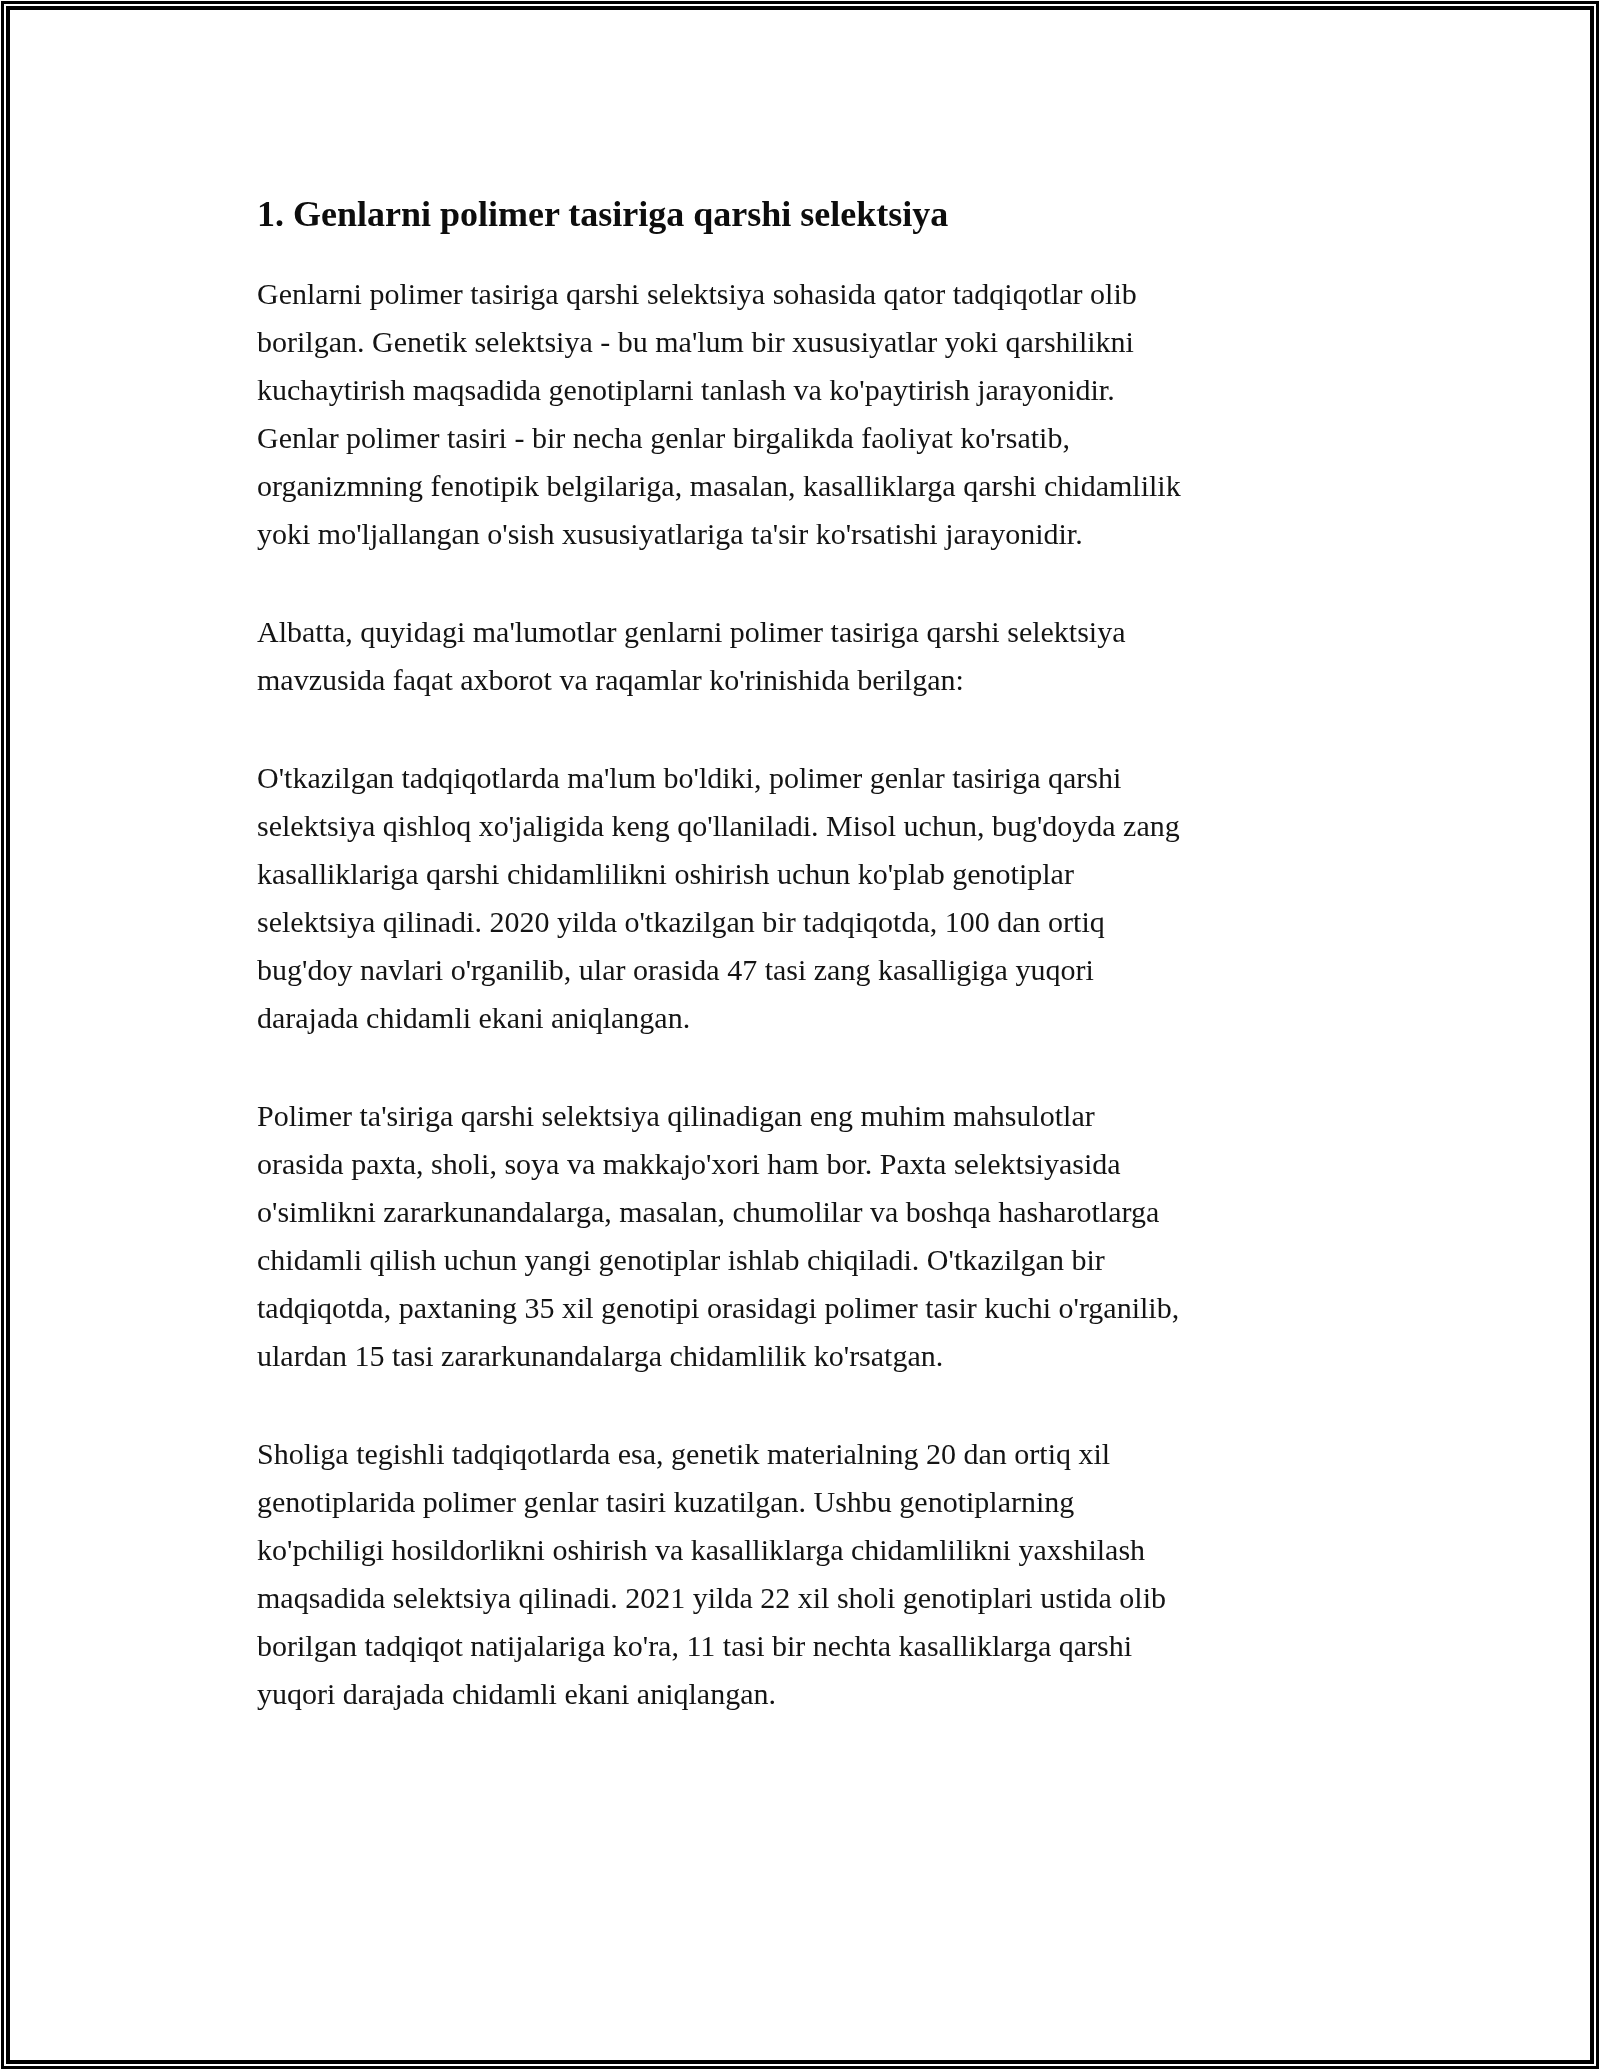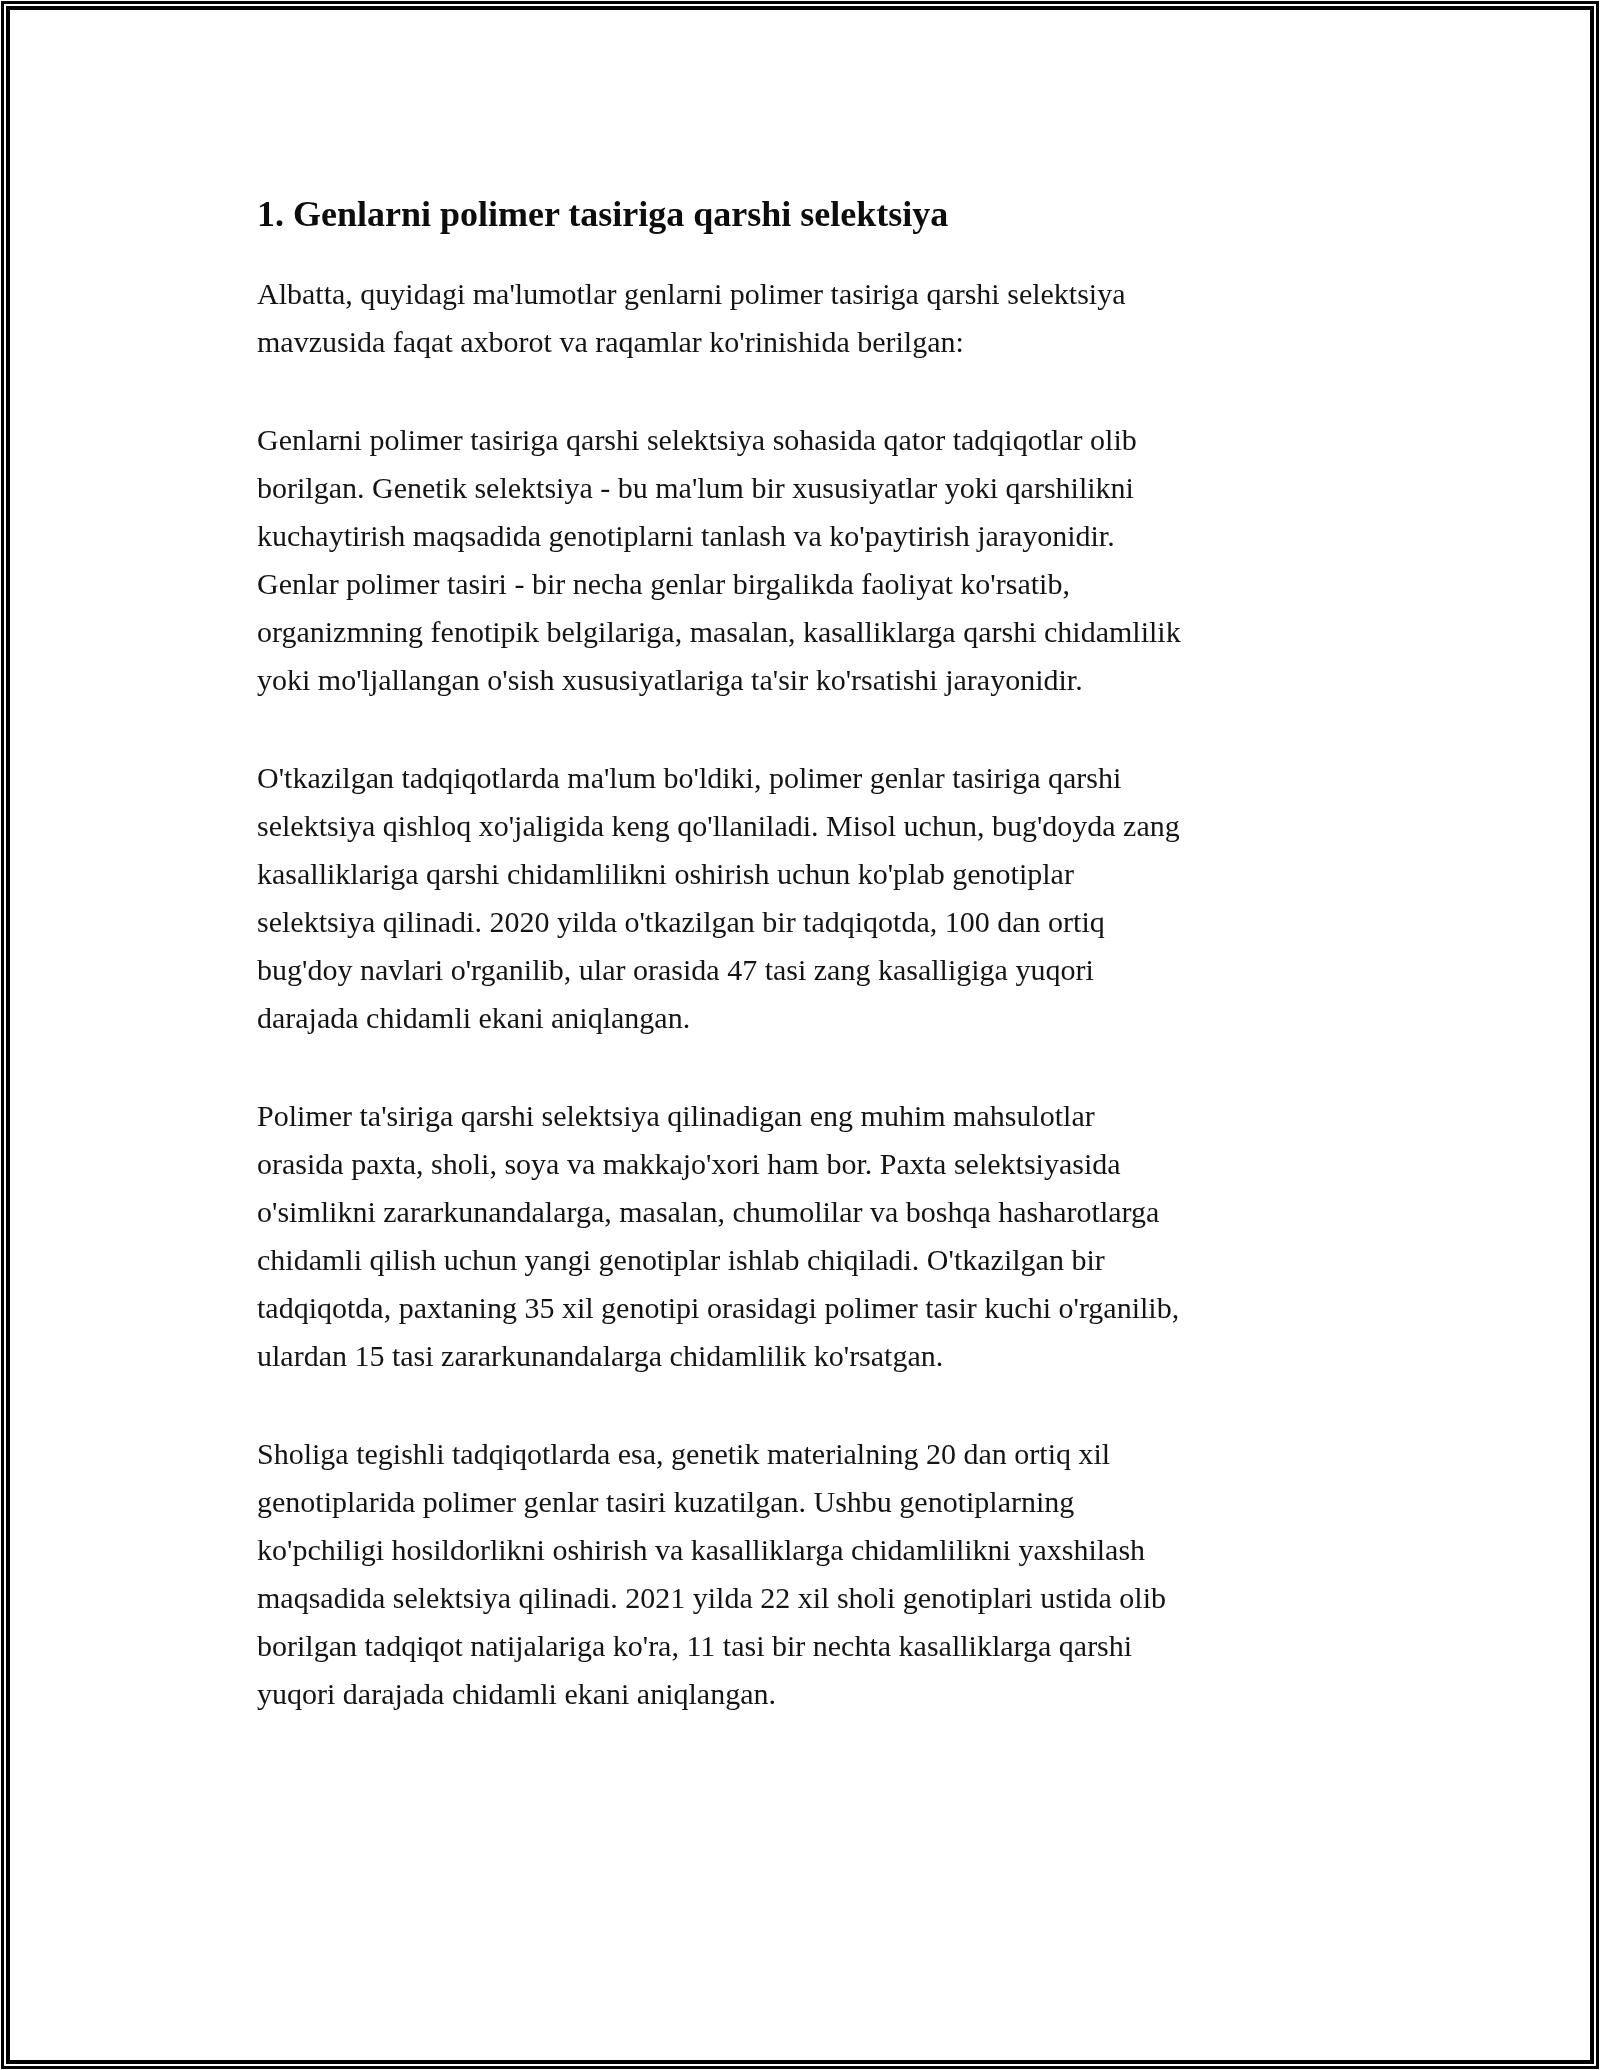--- a/index.html
+++ b/index.html
@@ -55,29 +55,29 @@
 </head>
 <body>
 
 <div class="page">
   <div class="frame-outer">
     <div class="frame-inner">
       <div class="content">
 
         <h1 class="doc-heading">1. Genlarni polimer tasiriga qarshi selektsiya</h1>
 
-        <p class="doc-para">Albatta, quyidagi ma'lumotlar genlarni polimer tasiriga qarshi selektsiya
-mavzusida faqat axborot va raqamlar ko'rinishida berilgan:</p>
-
         <p class="doc-para">Genlarni polimer tasiriga qarshi selektsiya sohasida qator tadqiqotlar olib
 borilgan. Genetik selektsiya - bu ma'lum bir xususiyatlar yoki qarshilikni
 kuchaytirish maqsadida genotiplarni tanlash va ko'paytirish jarayonidir.
 Genlar polimer tasiri - bir necha genlar birgalikda faoliyat ko'rsatib,
 organizmning fenotipik belgilariga, masalan, kasalliklarga qarshi chidamlilik
 yoki mo'ljallangan o'sish xususiyatlariga ta'sir ko'rsatishi jarayonidir.</p>
+
+        <p class="doc-para">Albatta, quyidagi ma'lumotlar genlarni polimer tasiriga qarshi selektsiya
+mavzusida faqat axborot va raqamlar ko'rinishida berilgan:</p>
 
         <p class="doc-para">O'tkazilgan tadqiqotlarda ma'lum bo'ldiki, polimer genlar tasiriga qarshi
 selektsiya qishloq xo'jaligida keng qo'llaniladi. Misol uchun, bug'doyda zang
 kasalliklariga qarshi chidamlilikni oshirish uchun ko'plab genotiplar
 selektsiya qilinadi. 2020 yilda o'tkazilgan bir tadqiqotda, 100 dan ortiq
 bug'doy navlari o'rganilib, ular orasida 47 tasi zang kasalligiga yuqori
 darajada chidamli ekani aniqlangan.</p>
 
         <p class="doc-para">Polimer ta'siriga qarshi selektsiya qilinadigan eng muhim mahsulotlar
 orasida paxta, sholi, soya va makkajo'xori ham bor. Paxta selektsiyasida

